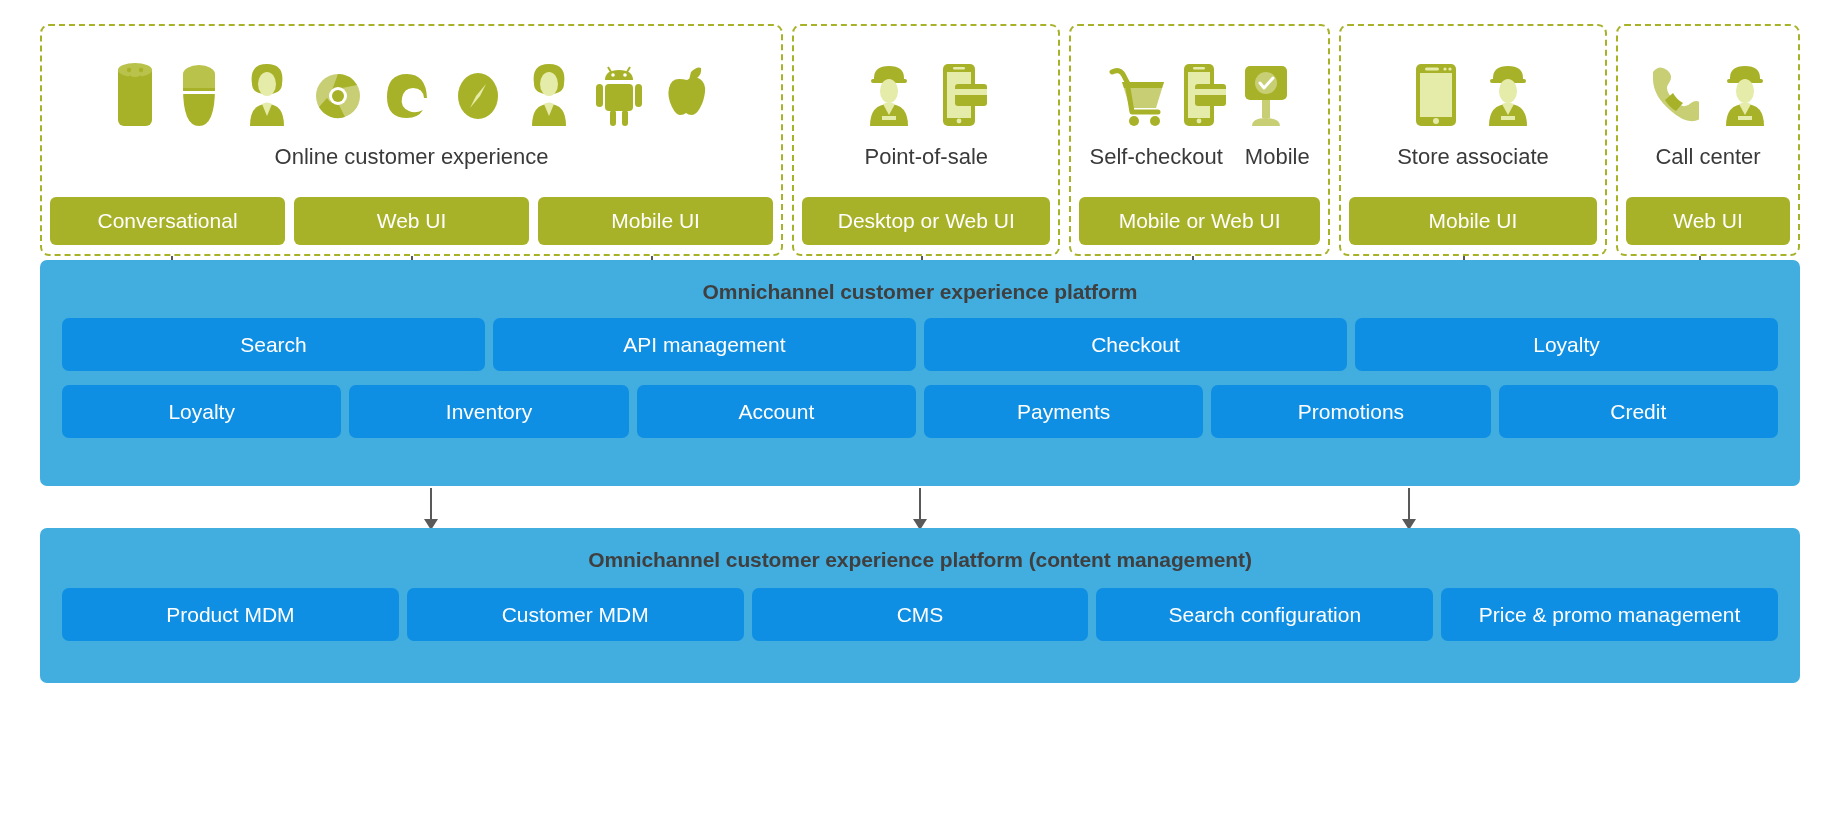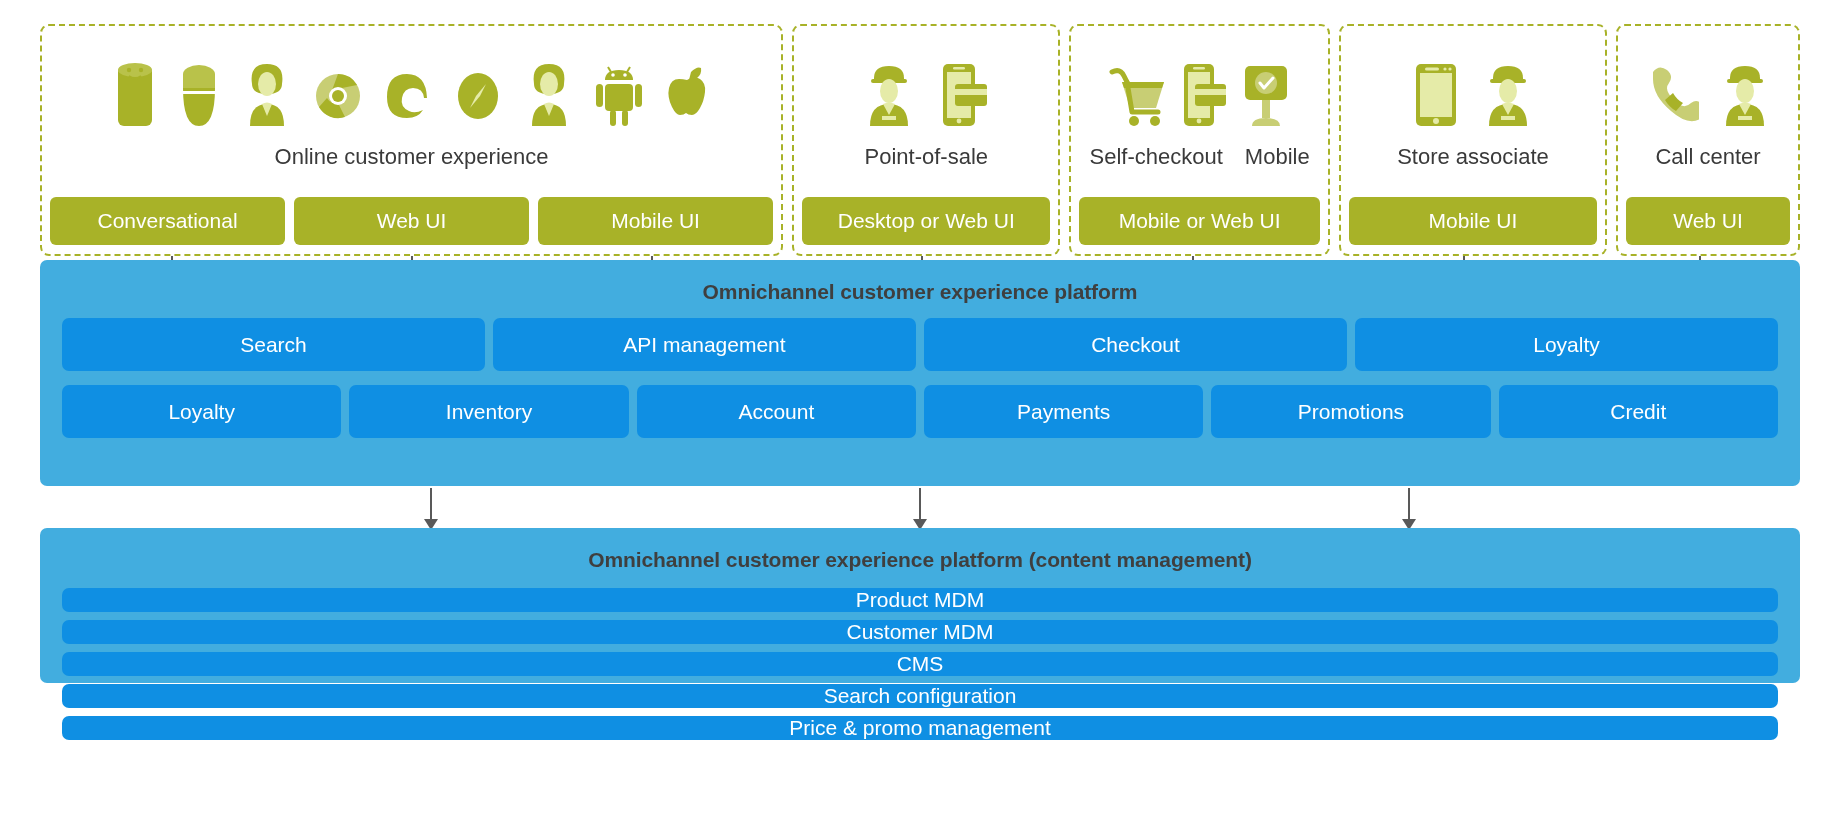--- a/index.html
+++ b/index.html
@@ -144,21 +144,21 @@
     border-radius: 7px;
     height: 53px;
     display: flex;
     align-items: center;
     justify-content: center;
     font-size: 21px;
     flex: 1;
     white-space: nowrap;
   }
   .band-cms .tile { height: 53px; font-size: 21px; }
-  .band-cms .tile-row { margin-top: 16px; flex-direction: column; }
+  .band-cms .tile-row { margin-top: 16px; }
 </style>
 </head>
 <body>
 
 <div class="diagram">
 
   <div class="channels">
 
     <div class="channel-group cg-online">
       <div class="icon-row">

